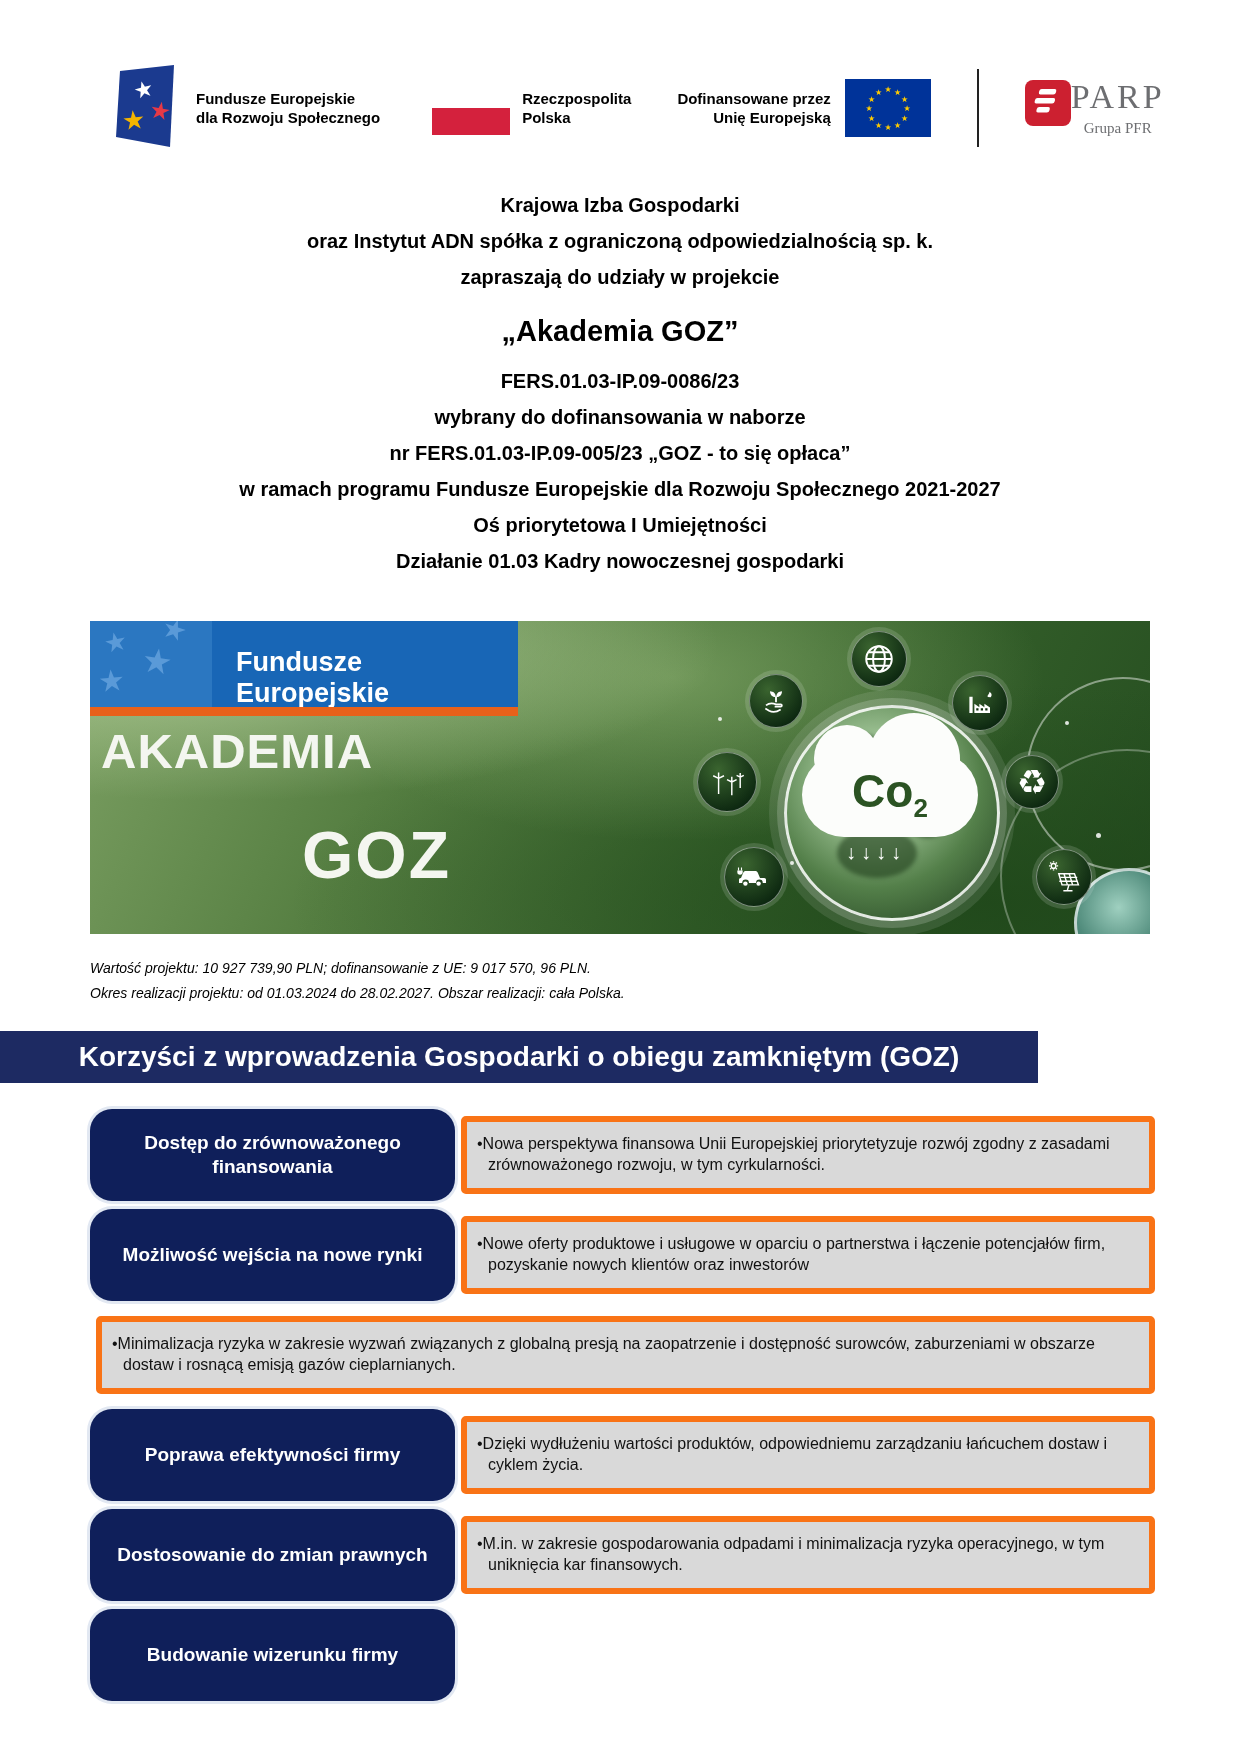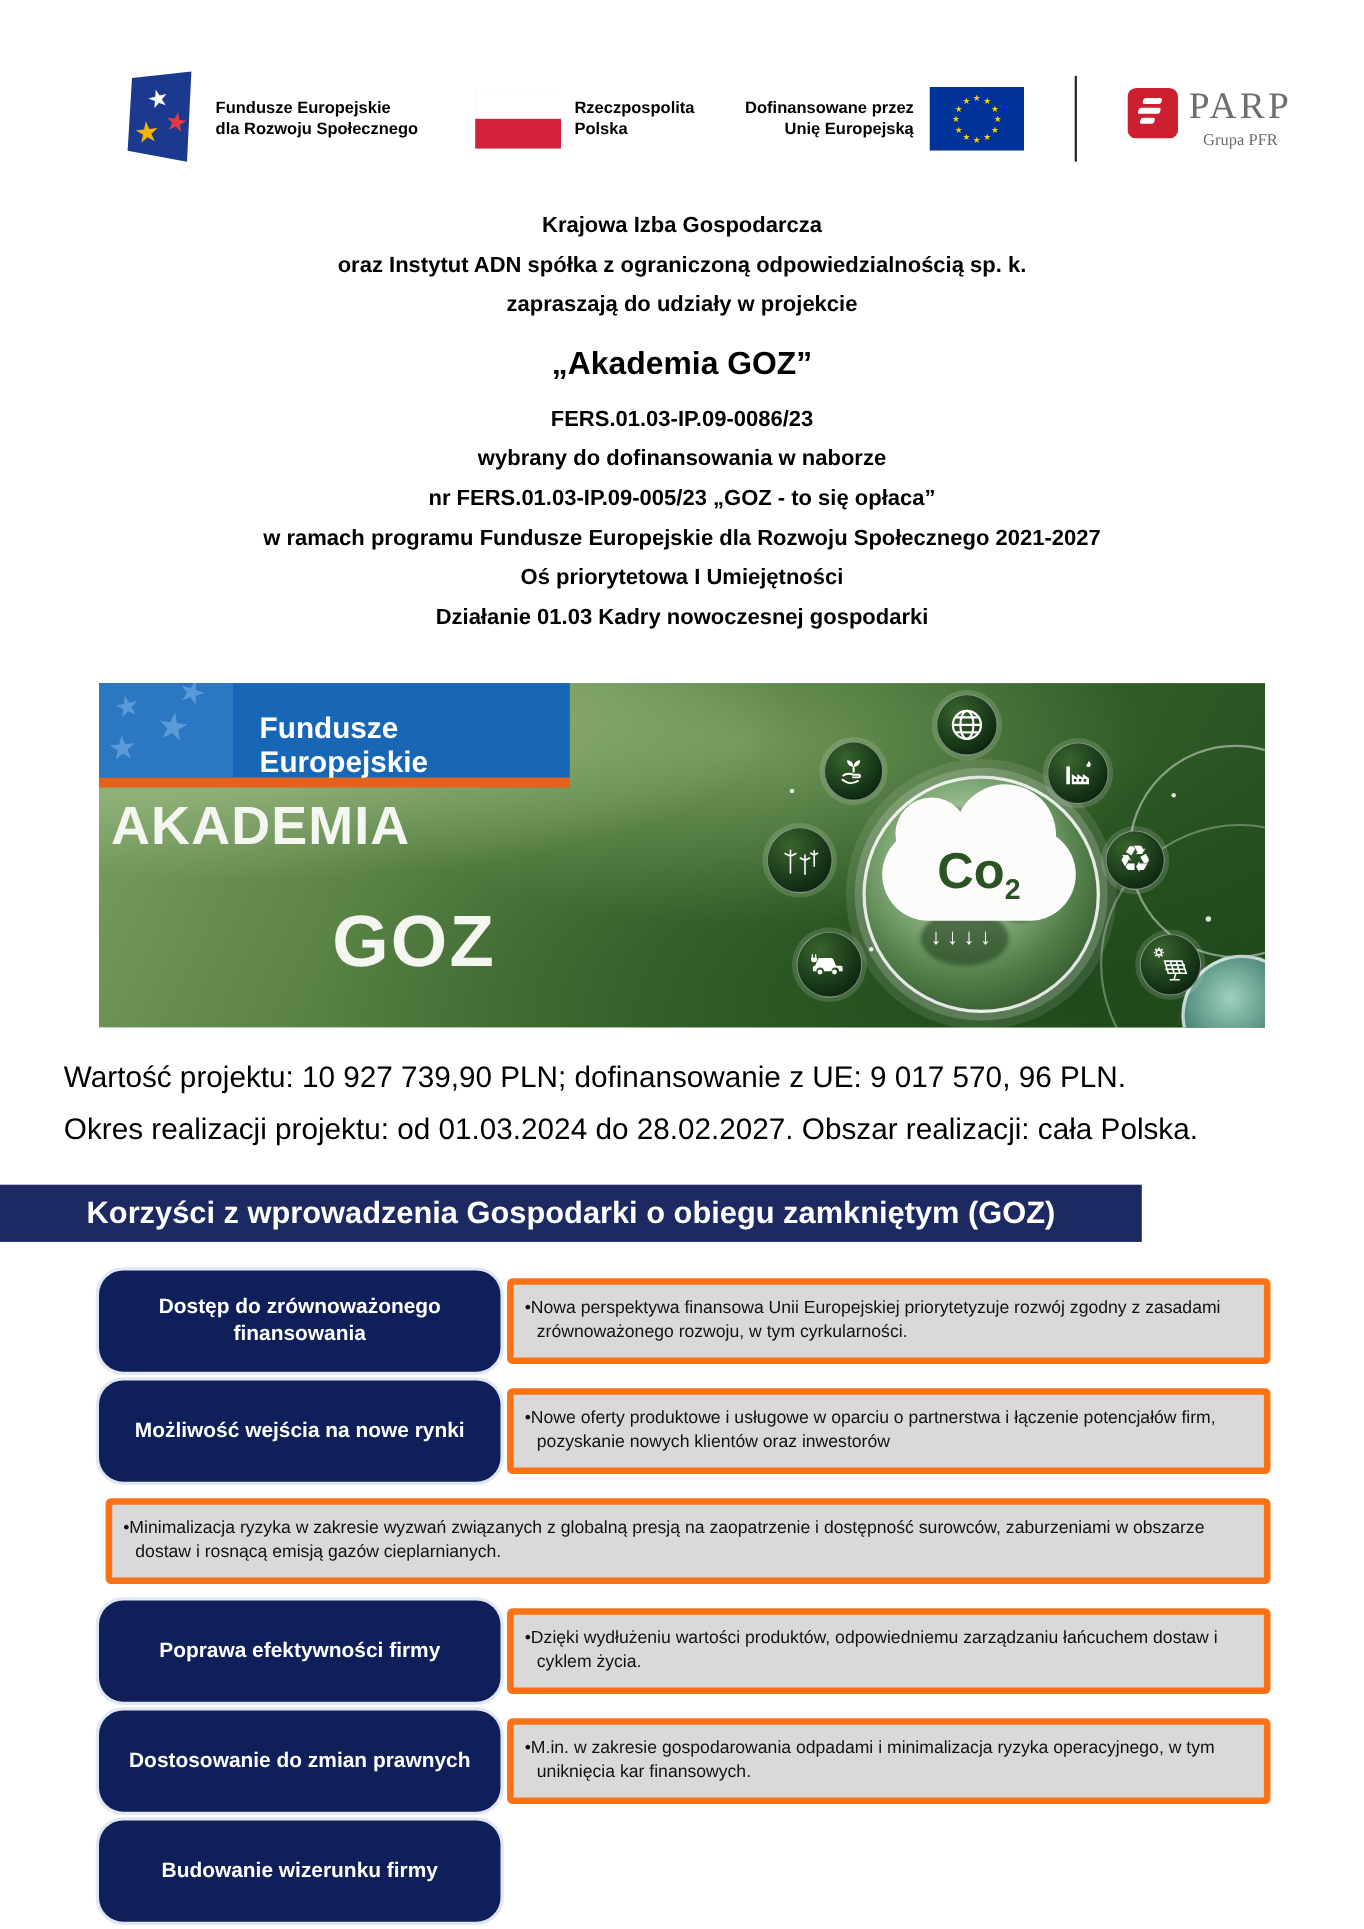--- a/index.html
+++ b/index.html
@@ -14,21 +14,21 @@
   .fe-text{margin-left:14px;font-size:15px;font-weight:bold;line-height:1.3;}
   .pl-block{display:flex;align-items:center;margin-left:52px;}
   .pl-flag{width:78px;height:54px;box-shadow:0 0 0 1px #d6d6d6 inset;}
   .pl-flag .w{height:50%;background:#fff;border-bottom:0;}
   .pl-flag .r{height:50%;background:#d4213d;}
   .pl-text{margin-left:12px;font-size:15px;font-weight:bold;line-height:1.3;}
   .eu-block{display:flex;align-items:center;margin-left:46px;}
   .eu-text{font-size:15px;font-weight:bold;line-height:1.3;text-align:right;margin-right:14px;}
   .divider{width:2px;height:78px;background:#222;margin-left:46px;}
   .parp{display:flex;align-items:flex-start;margin-left:46px;}
-  .parp-txt{margin-left:10px;text-align:center;}
+  .parp-txt{margin-left:0;text-align:center;}
   .parp-name{font-family:"Liberation Serif","DejaVu Serif",serif;font-size:34px;letter-spacing:3px;color:#6d6e71;line-height:1;}
   .parp-group{font-family:"Liberation Serif","DejaVu Serif",serif;font-size:15px;color:#6d6e71;margin-top:6px;}
   
   .center{text-align:center;margin-top:34px;}
   .b20{font-size:20px;font-weight:bold;margin:13px 0;line-height:1.15;}
   .doc-title{font-size:29px;font-weight:bold;margin:26px 0 22px;}
   
   .banner{position:relative;width:1060px;height:313px;margin:48px 90px 0;overflow:hidden;
     background:
       radial-gradient(ellipse at 12% 8%, rgba(190,215,165,.8) 0%, rgba(190,215,165,0) 38%),
@@ -58,21 +58,21 @@
     background:radial-gradient(circle at 35% 28%, #3a642f 0%, #0c2710 78%);
     border:1px solid rgba(255,255,255,.45);
     box-shadow:0 0 0 4px rgba(255,255,255,.14);}
   .recycle-glyph{font-size:34px;line-height:1;}
   .arc{position:absolute;border:2px solid rgba(255,255,255,.45);border-radius:50%;}
   .dot{position:absolute;width:4px;height:4px;border-radius:50%;background:rgba(255,255,255,.85);}
   .corner-globe{position:absolute;right:-34px;bottom:-44px;width:104px;height:104px;border-radius:50%;
     background:radial-gradient(circle at 40% 35%, #9fd0c0 0%, #3c7a6a 60%, #16453a 100%);
     border:3px solid rgba(255,255,255,.7);}
   
-  .pinfo{margin:22px 58px 0;font-size:27px;line-height:1.75;}
+  .pinfo{margin:22px 90px 0;font-size:14px;line-height:1.75;font-style:italic;}
   
   .band{margin-top:26px;width:1038px;height:52px;background:#1d2a62;display:flex;align-items:center;justify-content:center;}
   .band-title{color:#fff;font-weight:bold;font-size:28px;}
   .rows{margin:26px 85px 0 90px;}
   .brow{display:flex;align-items:center;height:92px;margin-bottom:8px;}
   .brow-title{width:365px;height:92px;flex:none;background:#0f1f5a;border-radius:22px;
     box-shadow:0 0 0 3px #e2e8f2;color:#fff;font-weight:bold;font-size:19px;line-height:1.25;
     display:flex;align-items:center;justify-content:center;text-align:center;padding:0 26px;box-sizing:border-box;}
   .brow-desc{flex:1;margin-left:6px;min-height:78px;background:#d9d9d9;border:6px solid #f97316;border-radius:5px;
     display:flex;align-items:center;box-sizing:border-box;padding:8px 16px 8px 10px;}
@@ -142,21 +142,21 @@
       </g>
     </svg>
     <div class="parp-txt">
       <div class="parp-name">PARP</div>
       <div class="parp-group">Grupa PFR</div>
     </div>
   </div>
 </div>
 
 <div class="center">
-  <div class="b20">Krajowa Izba Gospodarcza</div>
+  <div class="b20">Krajowa Izba Gospodarki</div>
   <div class="b20">oraz Instytut ADN spółka z ograniczoną odpowiedzialnością sp. k.</div>
   <div class="b20">zapraszają do udziały w projekcie</div>
   <div class="doc-title">„Akademia GOZ”</div>
   <div class="b20">FERS.01.03-IP.09-0086/23</div>
   <div class="b20">wybrany do dofinansowania w naborze</div>
   <div class="b20">nr FERS.01.03-IP.09-005/23 „GOZ - to się opłaca”</div>
   <div class="b20">w ramach programu Fundusze Europejskie dla Rozwoju Społecznego 2021-2027</div>
   <div class="b20">Oś priorytetowa I Umiejętności</div>
   <div class="b20">Działanie 01.03 Kadry nowoczesnej gospodarki</div>
 </div>

